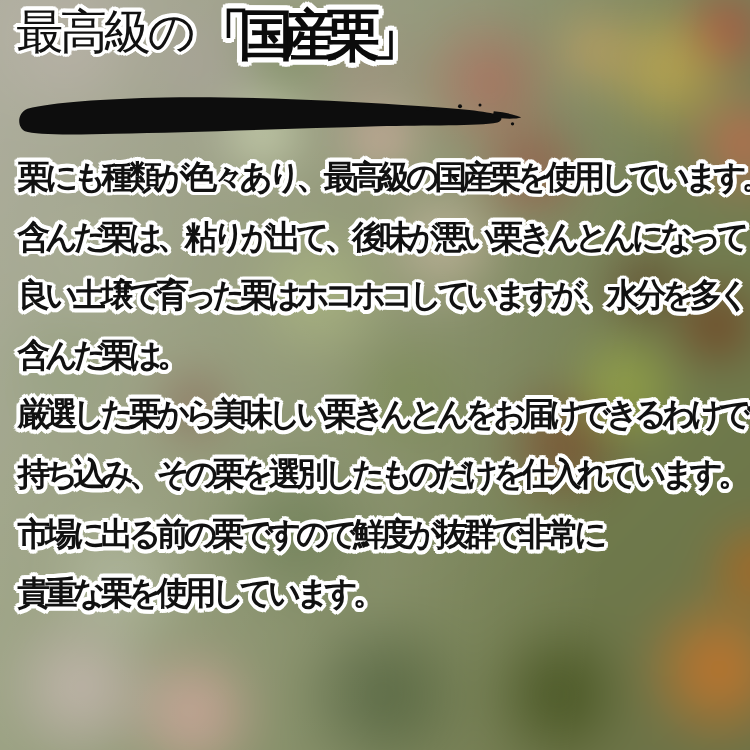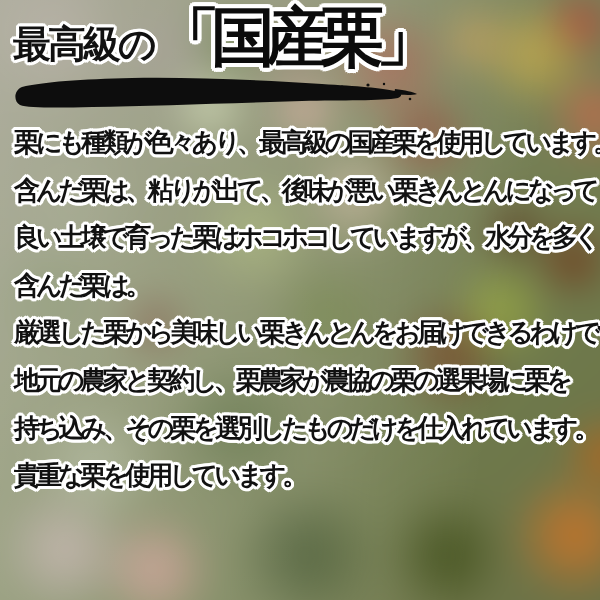--- a/index.html
+++ b/index.html
@@ -70,26 +70,26 @@
       4px 1px 0 #fff,-4px 1px 0 #fff,1px 4px 0 #fff,1px -4px 0 #fff,
       4px -1px 0 #fff,-4px -1px 0 #fff,-1px 4px 0 #fff,-1px -4px 0 #fff;
   }
   .title{
     position:absolute;left:13px;top:6px;
     display:flex;align-items:flex-end;
     white-space:nowrap;
     z-index:3;
   }
   .t-small{
-    font-size:38px;font-weight:700;letter-spacing:-3px;
+    font-size:38px;font-weight:400;letter-spacing:-3px;
     line-height:1;margin-bottom:7px;
   }
   .t-big{
-    font-size:64px;font-weight:700;letter-spacing:-9px;
-    line-height:1;margin-left:2px;font-family:Liberation Serif, serif;
+    font-size:44px;font-weight:700;letter-spacing:-9px;
+    line-height:1;margin-left:2px;
   }
   .brush{
     position:absolute;left:12px;top:74px;
     width:406px;height:40px;z-index:2;
   }
   .body-text{
     position:absolute;left:14px;top:119px;width:586px;
     z-index:3;
   }
   .body-text p{
@@ -121,18 +121,18 @@
     <circle fill="#0d0d0d" cx="372" cy="10" r="1.2"></circle>
     <circle fill="#0d0d0d" cx="398" cy="25" r="1.3"></circle>
   </svg>
 
   <main class="body-text">
     <p class="outlined-sm">栗にも種類が色々あり、最高級の国産栗を使用しています。</p>
     <p class="outlined-sm">含んだ栗は、粘りが出て、後味が悪い栗きんとんになって</p>
     <p class="outlined-sm">良い土壌で育った栗はホコホコしていますが、水分を多く</p>
     <p class="outlined-sm">含んだ栗は。</p>
     <p class="outlined-sm">厳選した栗から美味しい栗きんとんをお届けできるわけです。</p>
-    <p class="outlined-sm">地元の農家と契約し、栗農家が農協の栗の選果場に栗を</p>
     <p class="outlined-sm">持ち込み、その栗を選別したものだけを仕入れています。</p>
+    <p class="outlined-sm">市場に出る前の栗ですので鮮度が抜群で非常に</p>
     <p class="outlined-sm">貴重な栗を使用しています。</p>
   </main>
 
 </div>
 
 </body></html>

